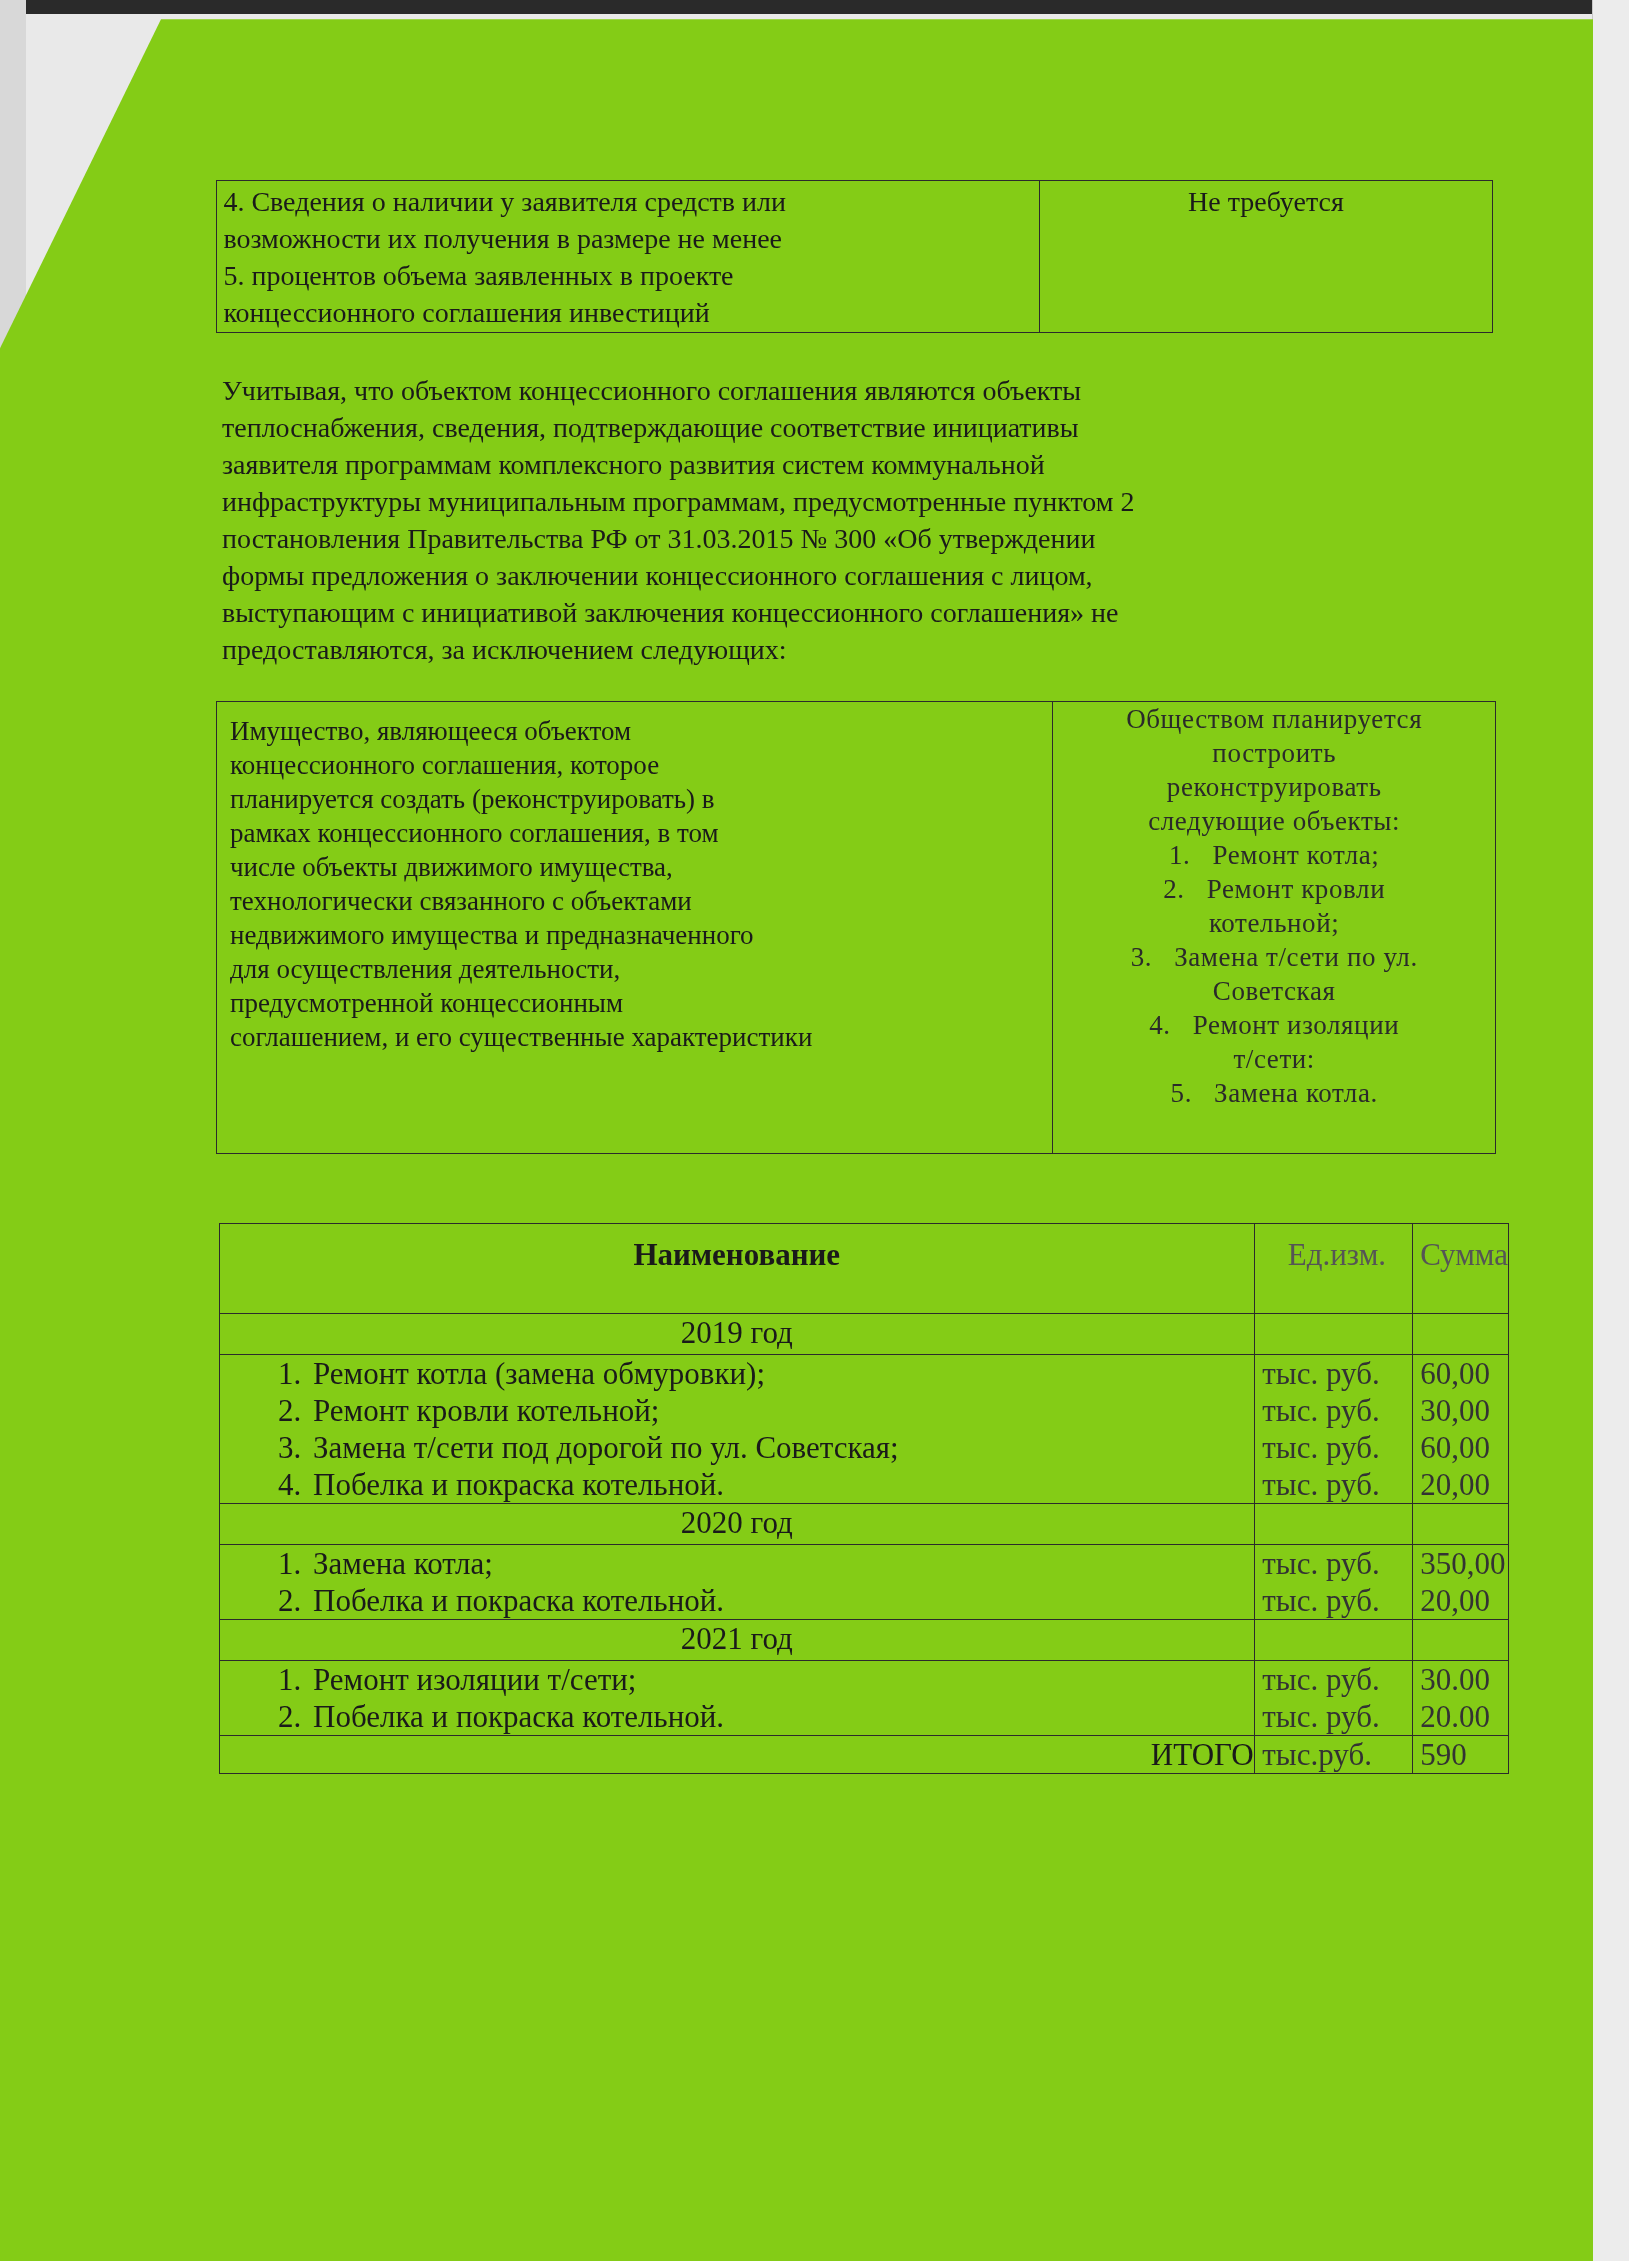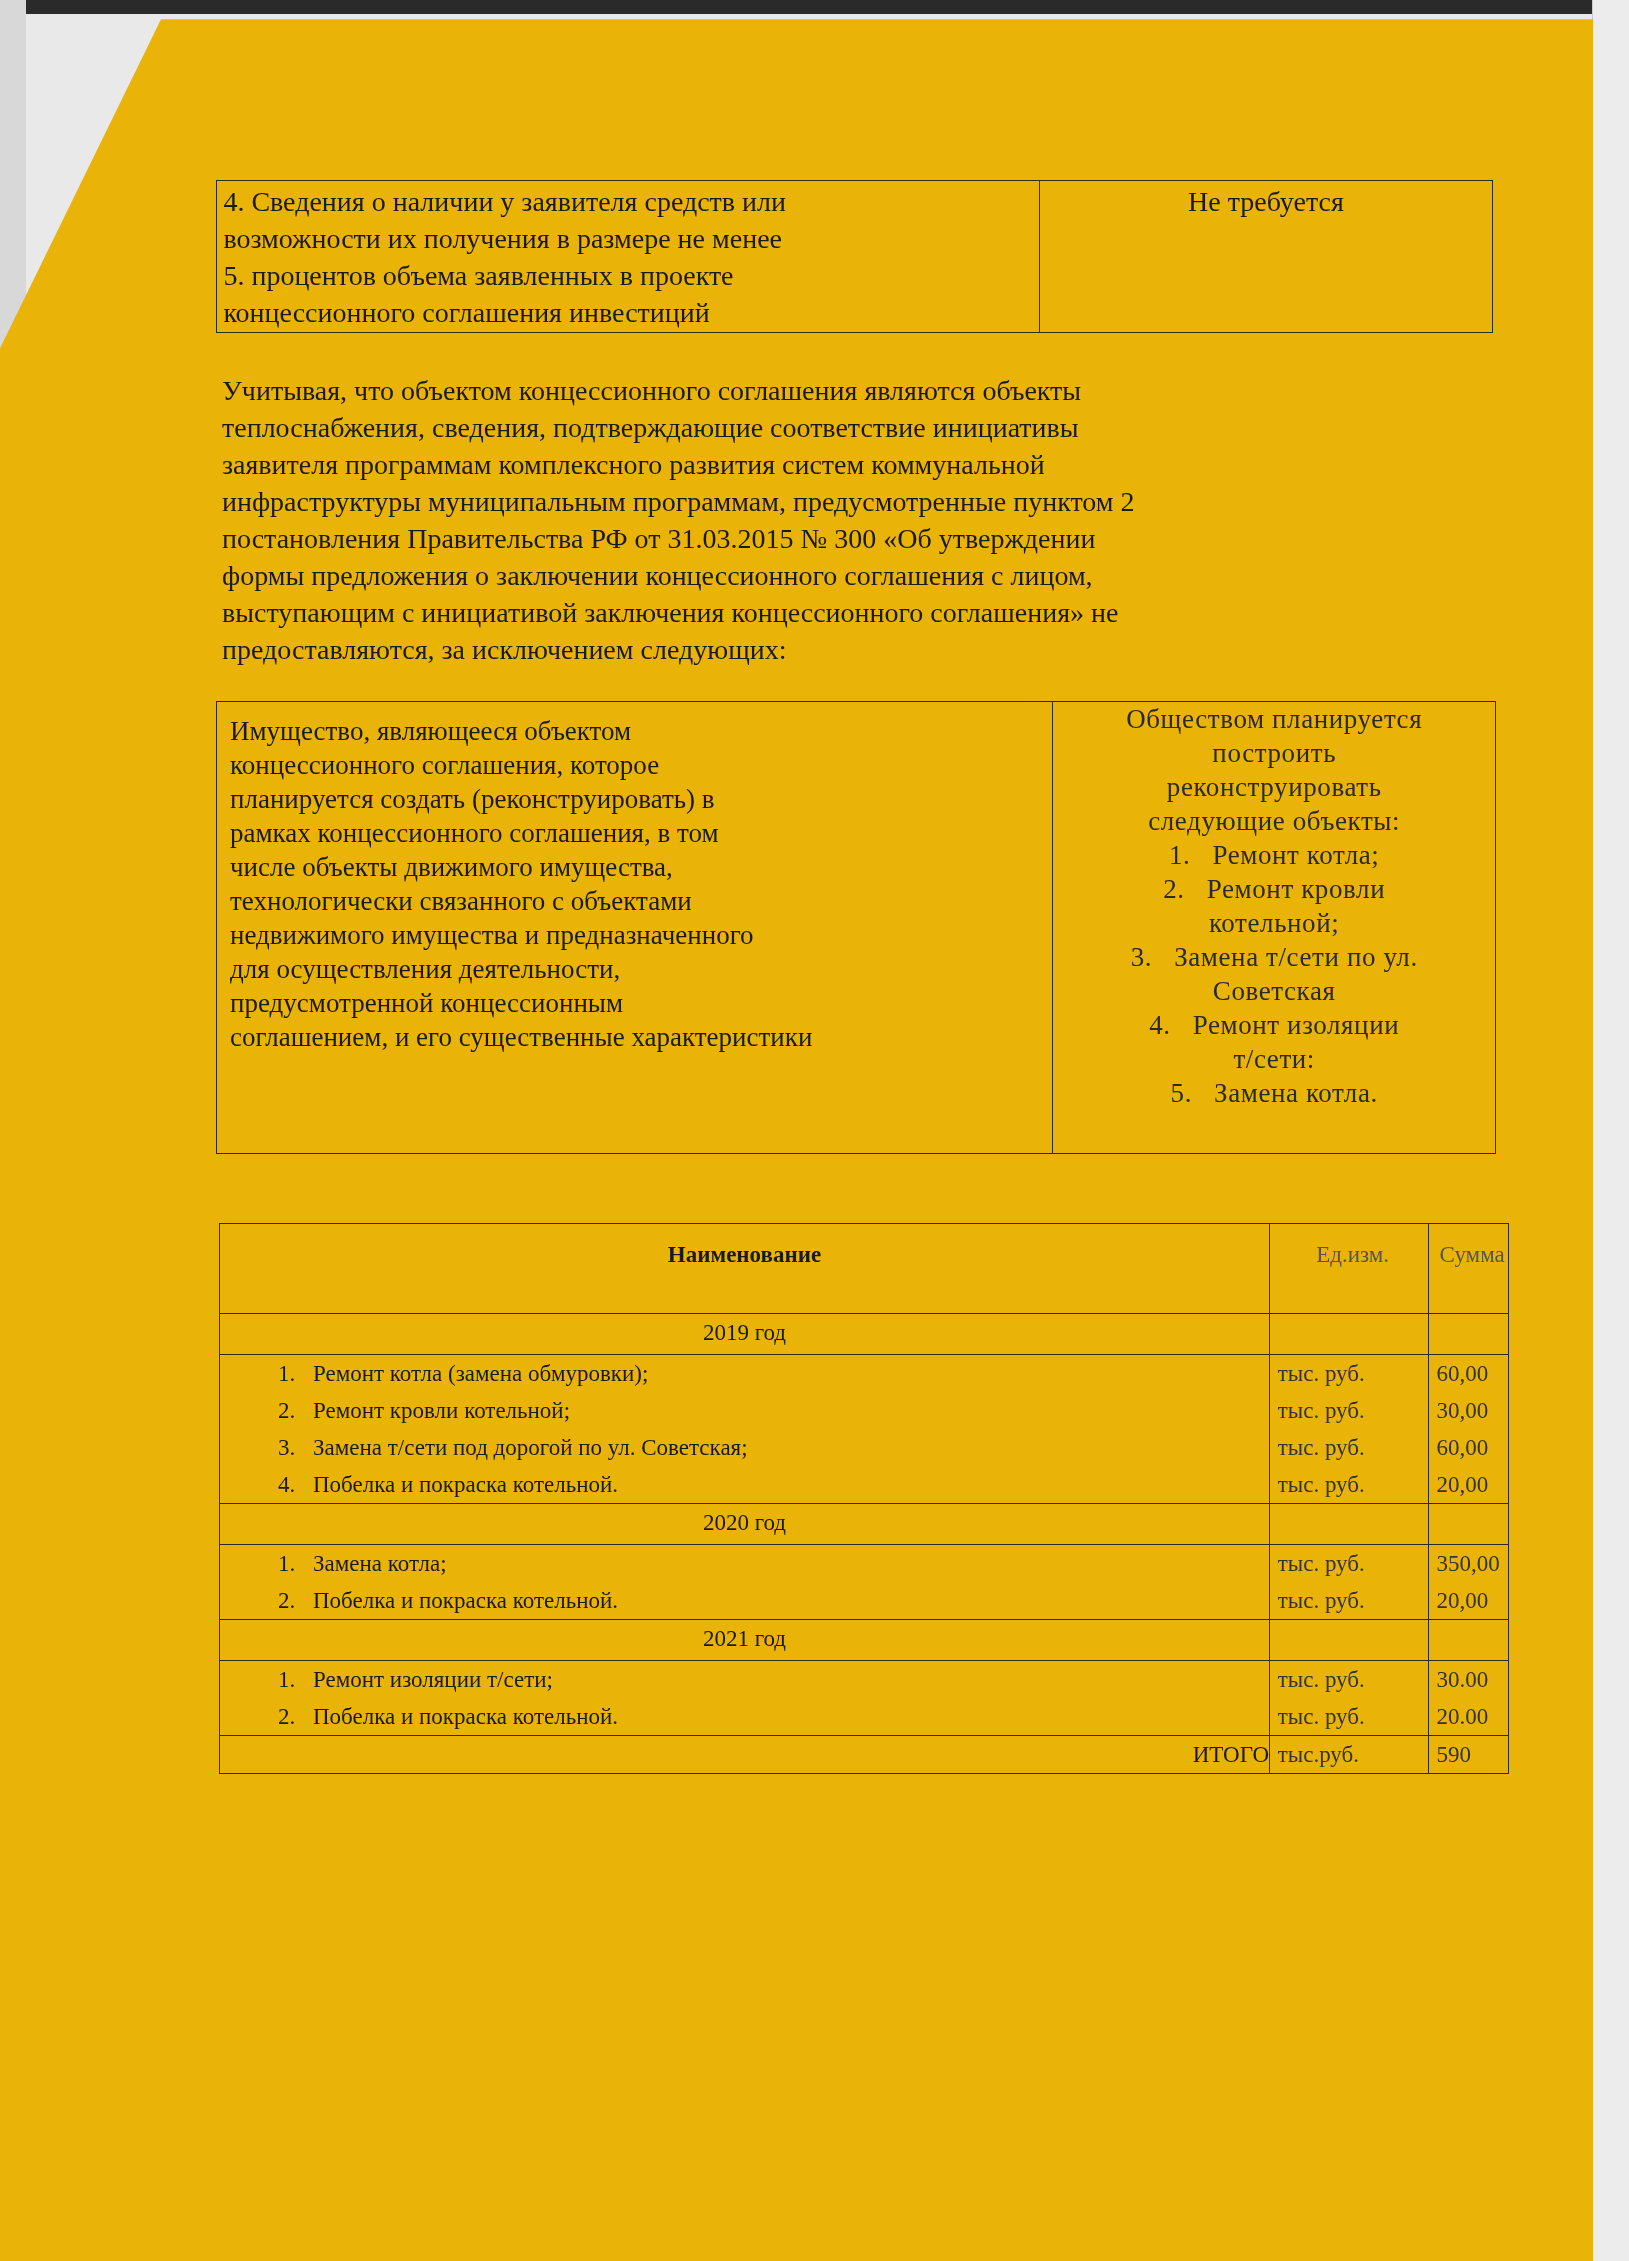--- a/index.html
+++ b/index.html
@@ -7,36 +7,36 @@
     width: 1630px; height: 2261px; position: relative; overflow: hidden;
     background: #e9e9e9;
     font-family: "Liberation Serif", "DejaVu Serif", serif;
     color: #1a1a1a;
   }
   .top-edge { position: absolute; left: 0; top: 0; width: 1630px; height: 14px; background: #2a2a2a; }
   .left-strip { position: absolute; left: 0; top: 0; width: 26px; height: 2261px; background: #d8d8d8; }
   .right-strip { position: absolute; right: 0; top: 0; width: 37px; height: 2261px; background: #ececec; border-left: 1.3px solid #c8c8c8; }
   .sheet {
     position: absolute; left: 0; top: 19.3px; width: 1593px; height: 2242px;
-    background: #eab308;
+    background: #84cc16;
     clip-path: polygon(161px 0, 1593px 0, 1593px 2242px, 0 2242px, 0 329px);
   }
   .abs { position: absolute; }
   table { border-collapse: collapse; position: absolute; }
   td { border: 1.6px solid #2b2b2b; vertical-align: top; padding: 0; }
   .t1 { left: 216px; top: 161px; width: 1277px; height: 152px; font-size: 28px; line-height: 37px; }
   .t1 td.left { width: 809px; padding: 1.3px 6.4px; }
   .t1 td.right { text-align: center; padding-top: 1.3px; }
   .para { left: 222px; top: 353px; width: 1096px; font-size: 28px; line-height: 37px; }
   .t2 { left: 216px; top: 682px; width: 1280px; height: 453px; font-size: 27px; line-height: 34px; }
   .t2 td.left { width: 816px; padding: 11.6px 6.4px 0 13px; }
   .t2 td.right { text-align: center; padding-top: 0; color: #2a2a2a; letter-spacing: 0.6px; margin-top: 46px; }
   .t2 ol { margin: 0; padding: 0; list-style: none; }
   .t2 li { text-align: center; }
-  .t3 { left: 219px; top: 1204px; width: 1290px; font-size: 23px; line-height: 37px; }
+  .t3 { left: 219px; top: 1204px; width: 1290px; font-size: 31px; line-height: 37px; }
   .t3 td { border-width: 1.6px; }
   .t3 .c1 { width: 959px; }
   .t3 .c2 { width: 150px; text-align: left; padding-left: 7.7px; color: #333; }
   .t3 .c3 { padding-left: 7.7px; color: #333; }
   .t3 .head td { height: 77px; font-weight: bold; text-align: center; padding-top: 11.6px; }
   .t3 .head .c2, .t3 .head .c3 { font-weight: normal; color: #555; }
   .t3 .year td { height: 40px; text-align: center; }
   .t3 .items .c1 { padding-left: 58px; }
   .t3 .item-line { display: flex; }
   .t3 .num { width: 35px; }

